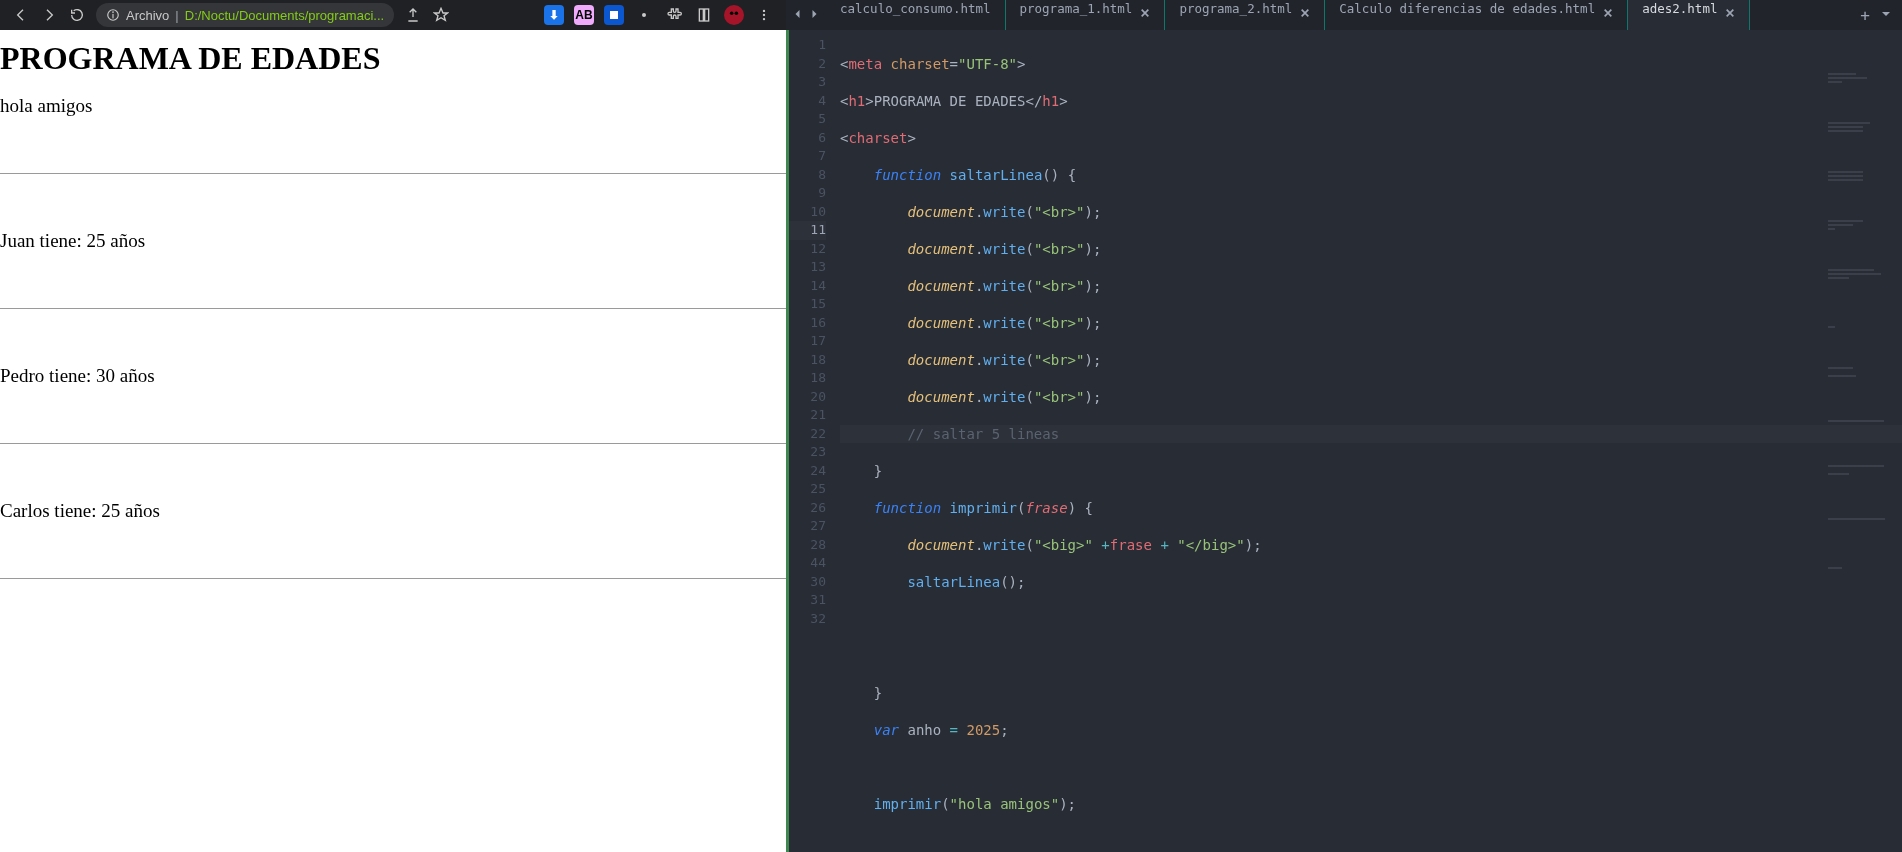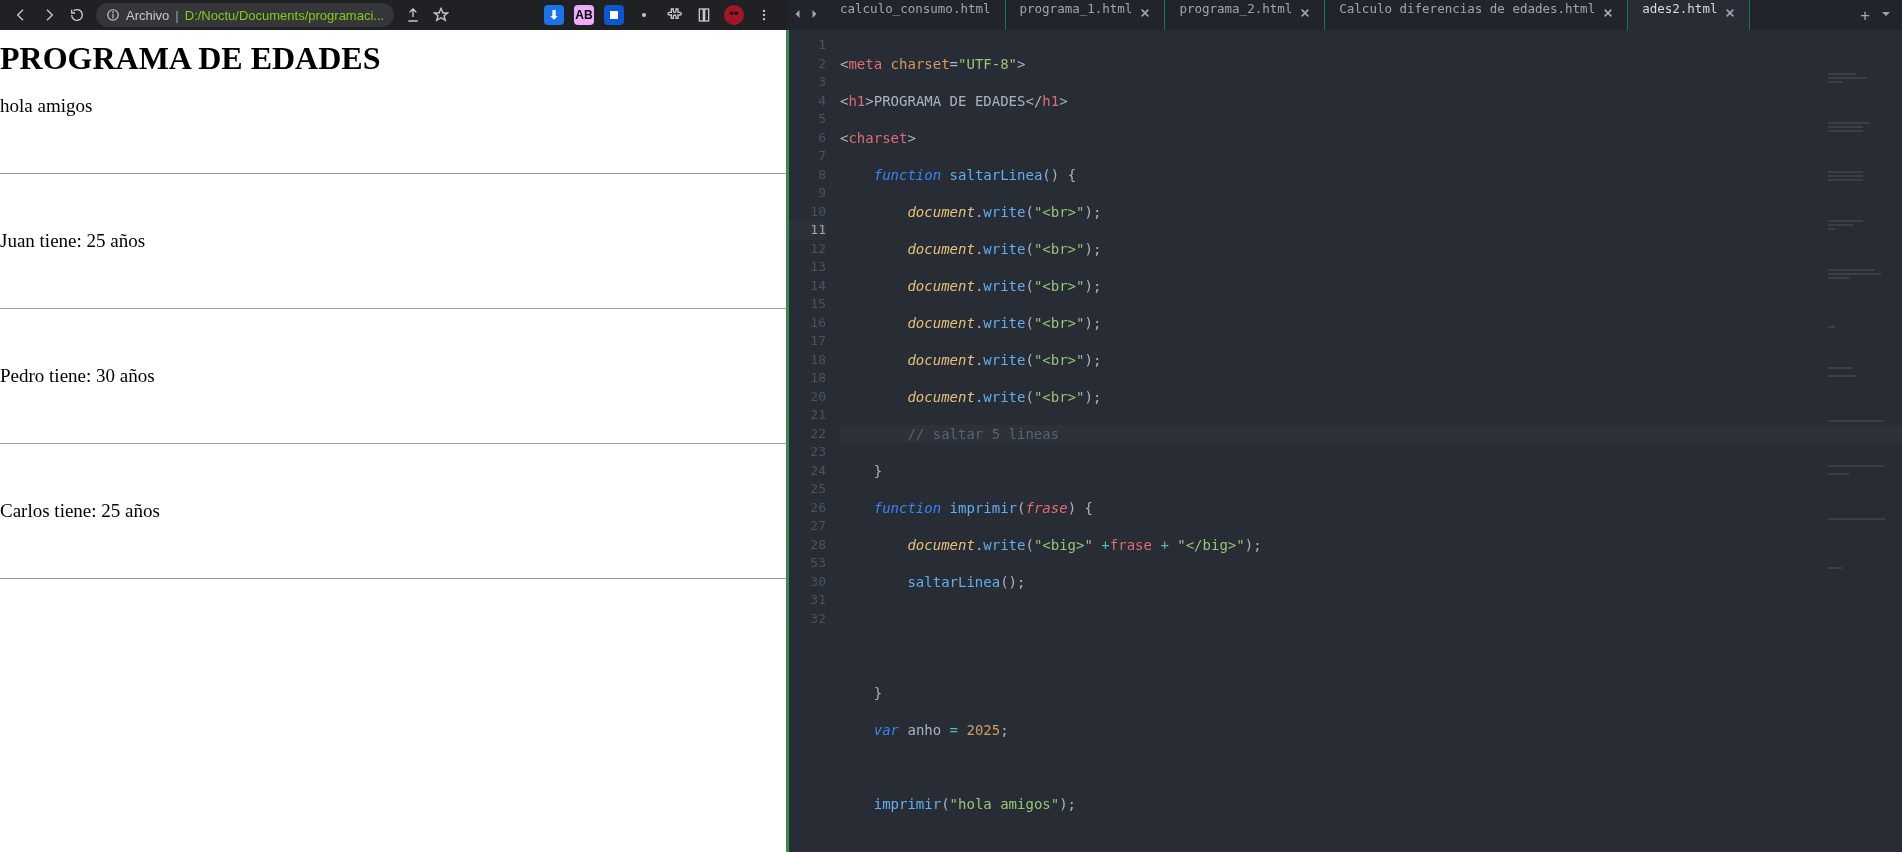--- a/index.html
+++ b/index.html
@@ -232,21 +232,21 @@
         <div class="ln">18</div>
         <div class="ln">20</div>
         <div class="ln">21</div>
         <div class="ln">22</div>
         <div class="ln">23</div>
         <div class="ln">24</div>
         <div class="ln">25</div>
         <div class="ln">26</div>
         <div class="ln">27</div>
         <div class="ln">28</div>
-        <div class="ln">53</div>
+        <div class="ln">44</div>
         <div class="ln">30</div>
         <div class="ln">31</div>
         <div class="ln">32</div>
     </div>
 
     <div class="code">
 <div class="row"><span class="c-punc">&lt;</span><span class="c-tag">meta</span><span> </span><span class="c-attr">charset</span><span class="c-punc">=</span><span class="c-str">"UTF-8"</span><span class="c-punc">&gt;</span></div>
 <div class="row"><span class="c-punc">&lt;</span><span class="c-tag">h1</span><span class="c-punc">&gt;</span><span class="c-txt">PROGRAMA DE EDADES</span><span class="c-punc">&lt;/</span><span class="c-tag">h1</span><span class="c-punc">&gt;</span></div>
 <div class="row"><span class="c-punc">&lt;</span><span class="c-tag">charset</span><span class="c-punc">&gt;</span></div>
 <div class="row"><span>    </span><span class="c-kw">function</span><span> </span><span class="c-fn">saltarLinea</span><span class="c-punc">(</span><span class="c-punc">)</span><span> </span><span class="c-punc">{</span></div>

